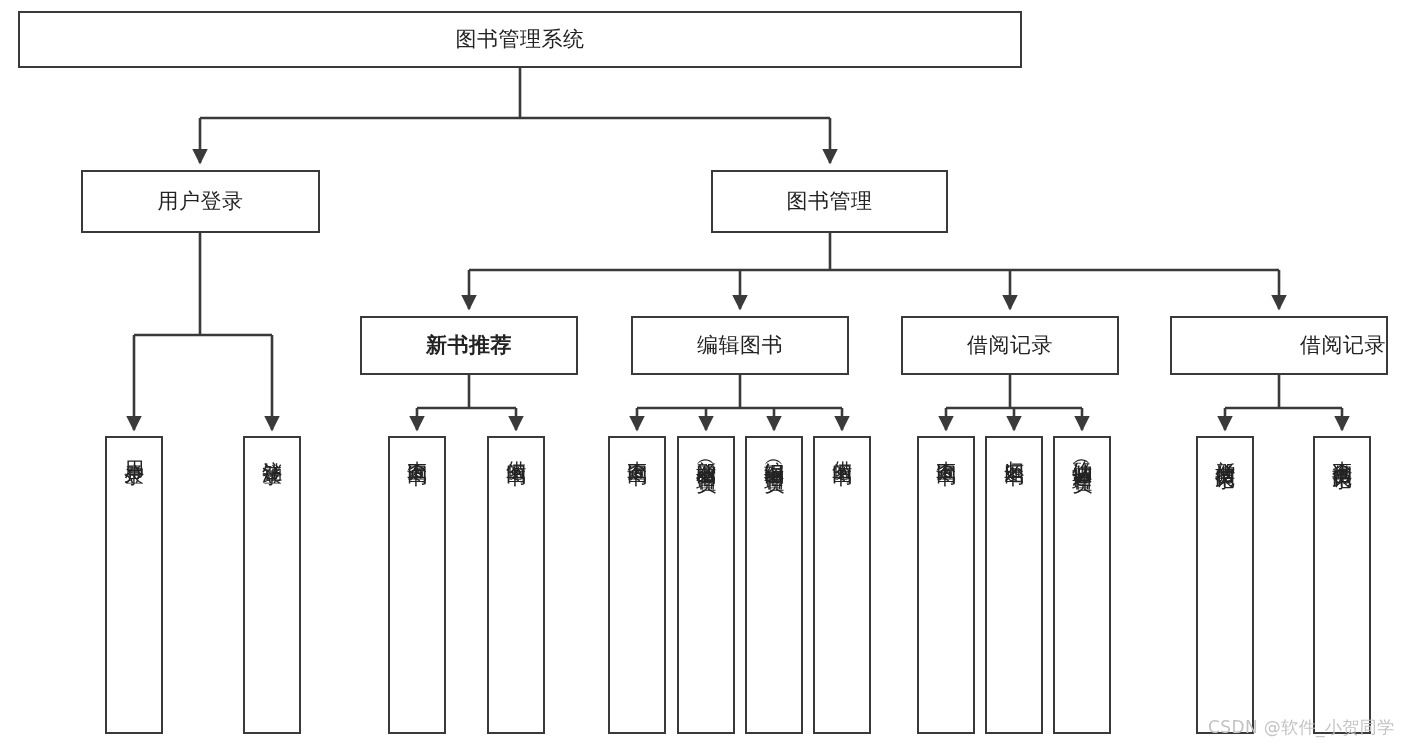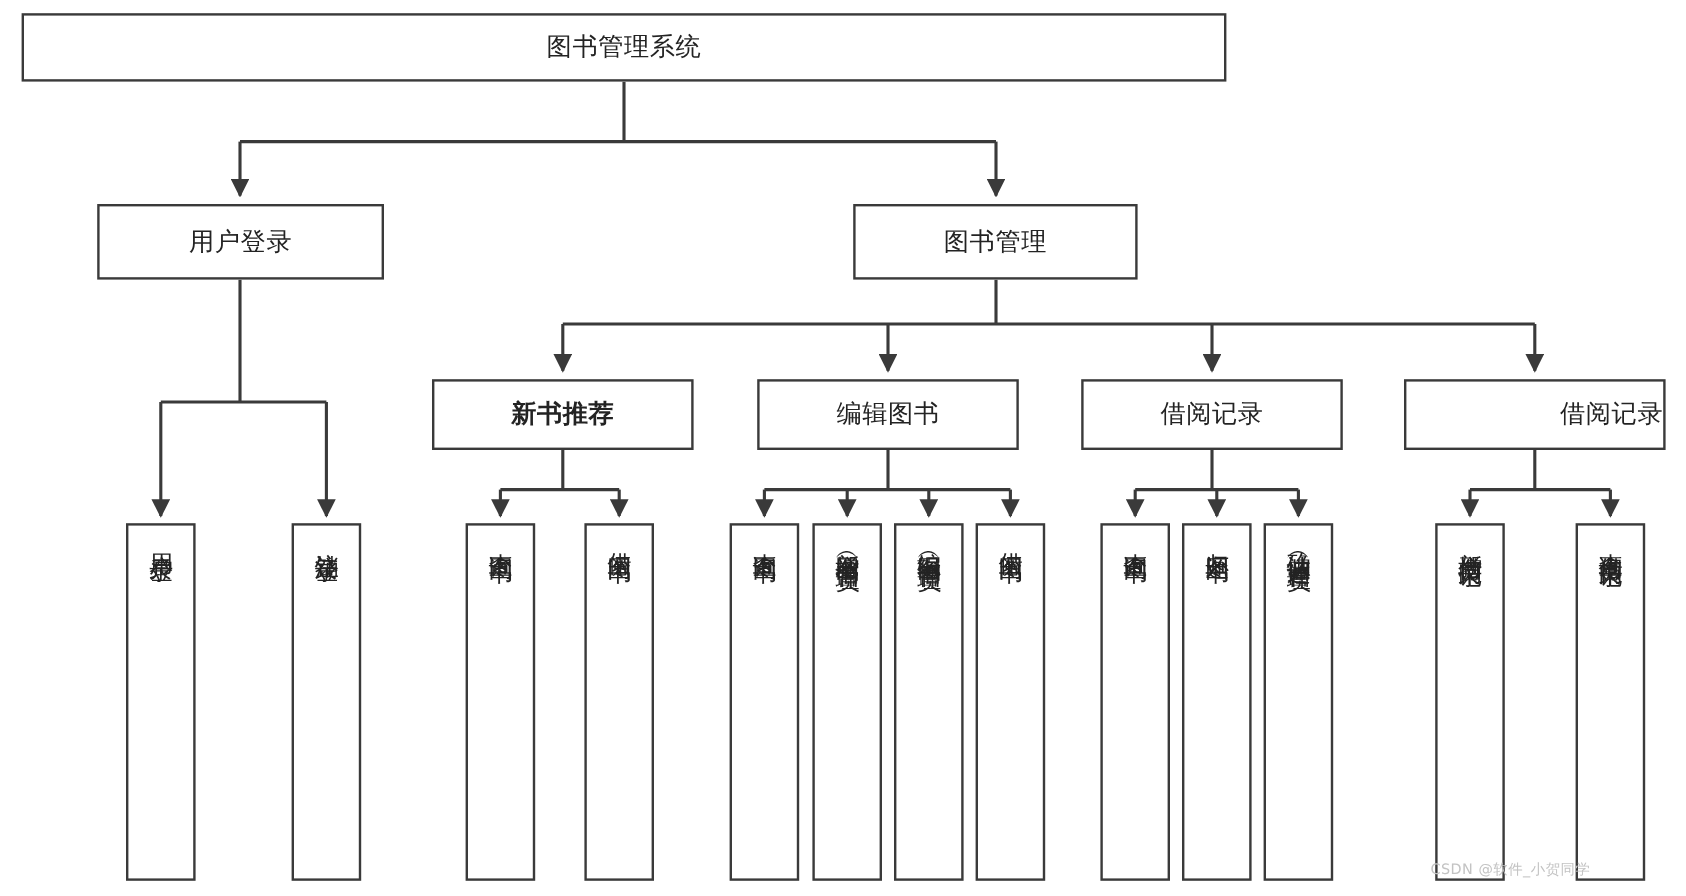--- a/index.html
+++ b/index.html
@@ -56,24 +56,25 @@
     writing-mode: vertical-rl;
     text-orientation: upright;
     font-size: 20px;
     line-height: 1.18;
     letter-spacing: 2px;
     white-space: normal;
     max-height: 285px;
   }
   .watermark {
     position: absolute;
-    font-size: 12px;
+    font-size: 17px;
     color: #c3c3c3;
     white-space: nowrap;
     letter-spacing: 0.4px;
+    margin-left: 16px;
   }
 </style>
 </head>
 <body>
 
 <div id="canvas">
 
   <svg id="edges" viewBox="0 0 1405 747" xmlns="http://www.w3.org/2000/svg">
     <defs>
       <marker id="arrow" viewBox="0 0 10 10" refX="9" refY="5" markerWidth="6" markerHeight="6" orient="auto-start-reverse">

